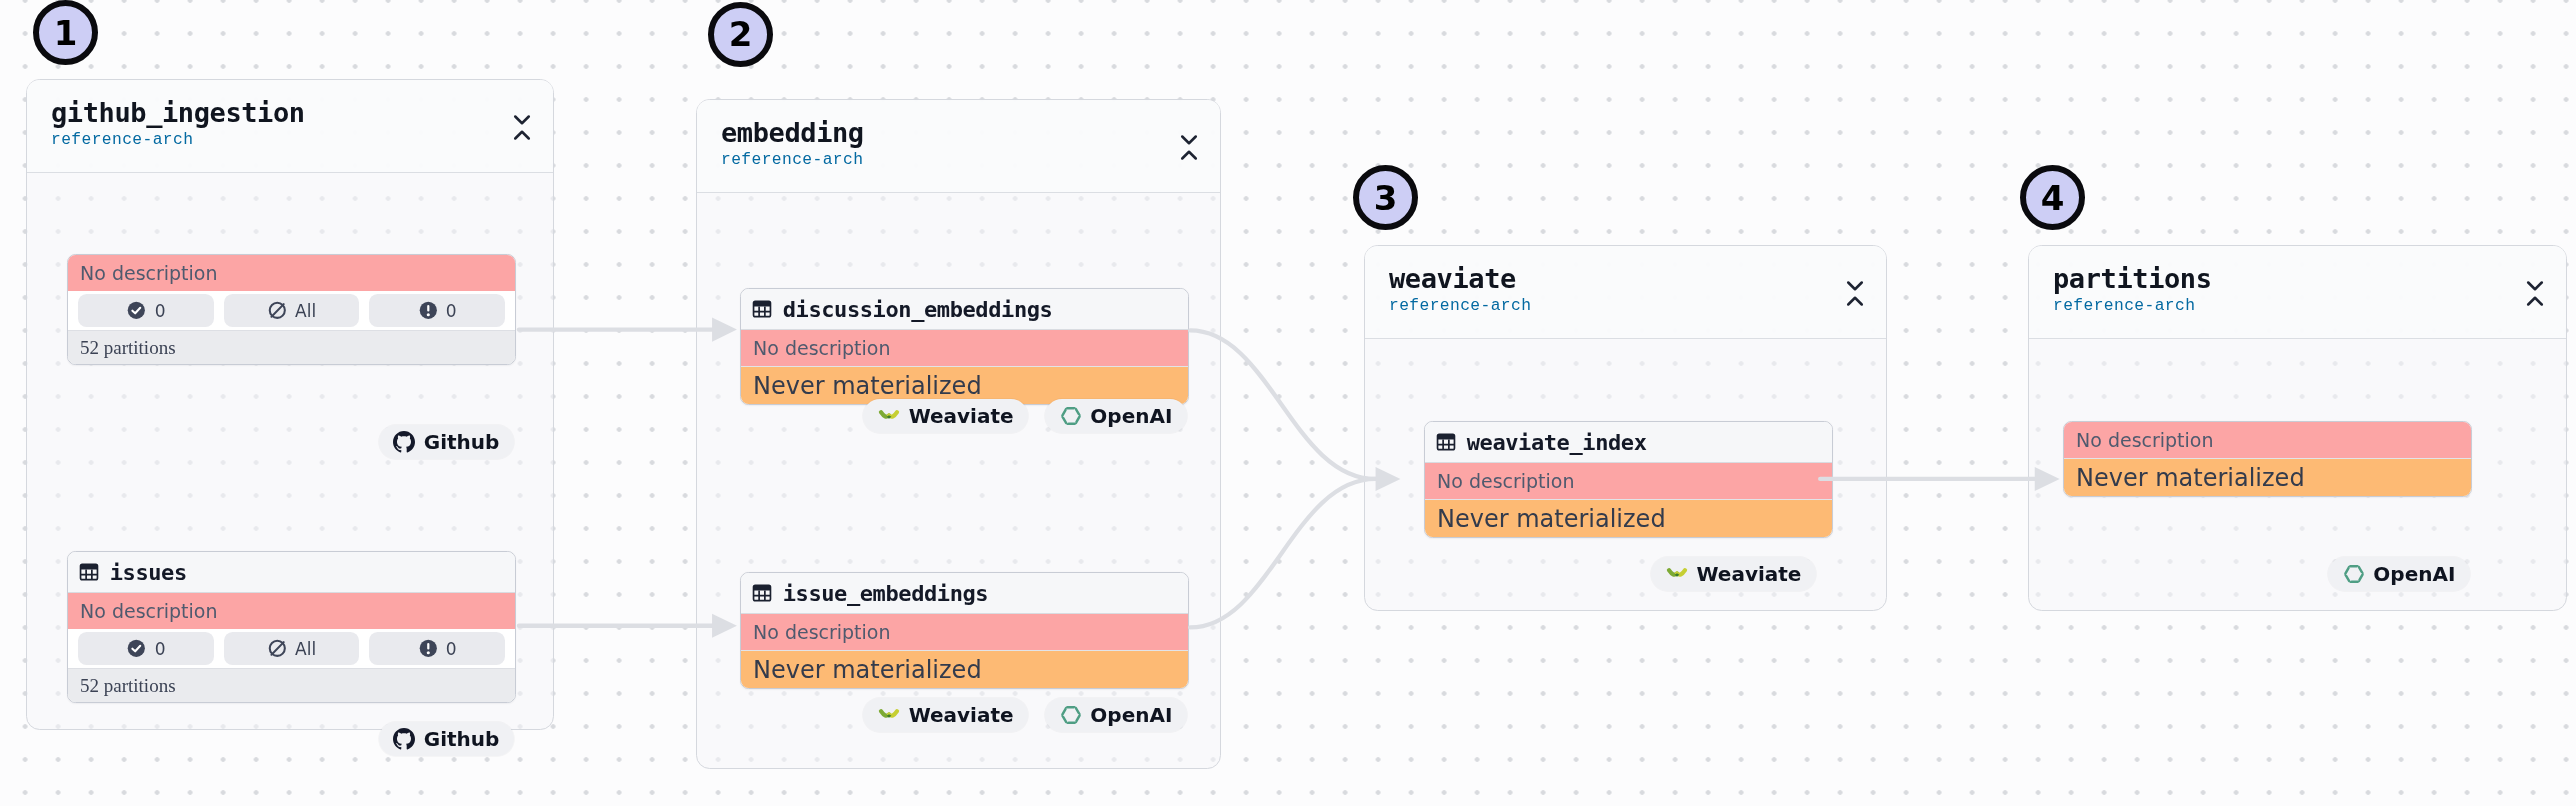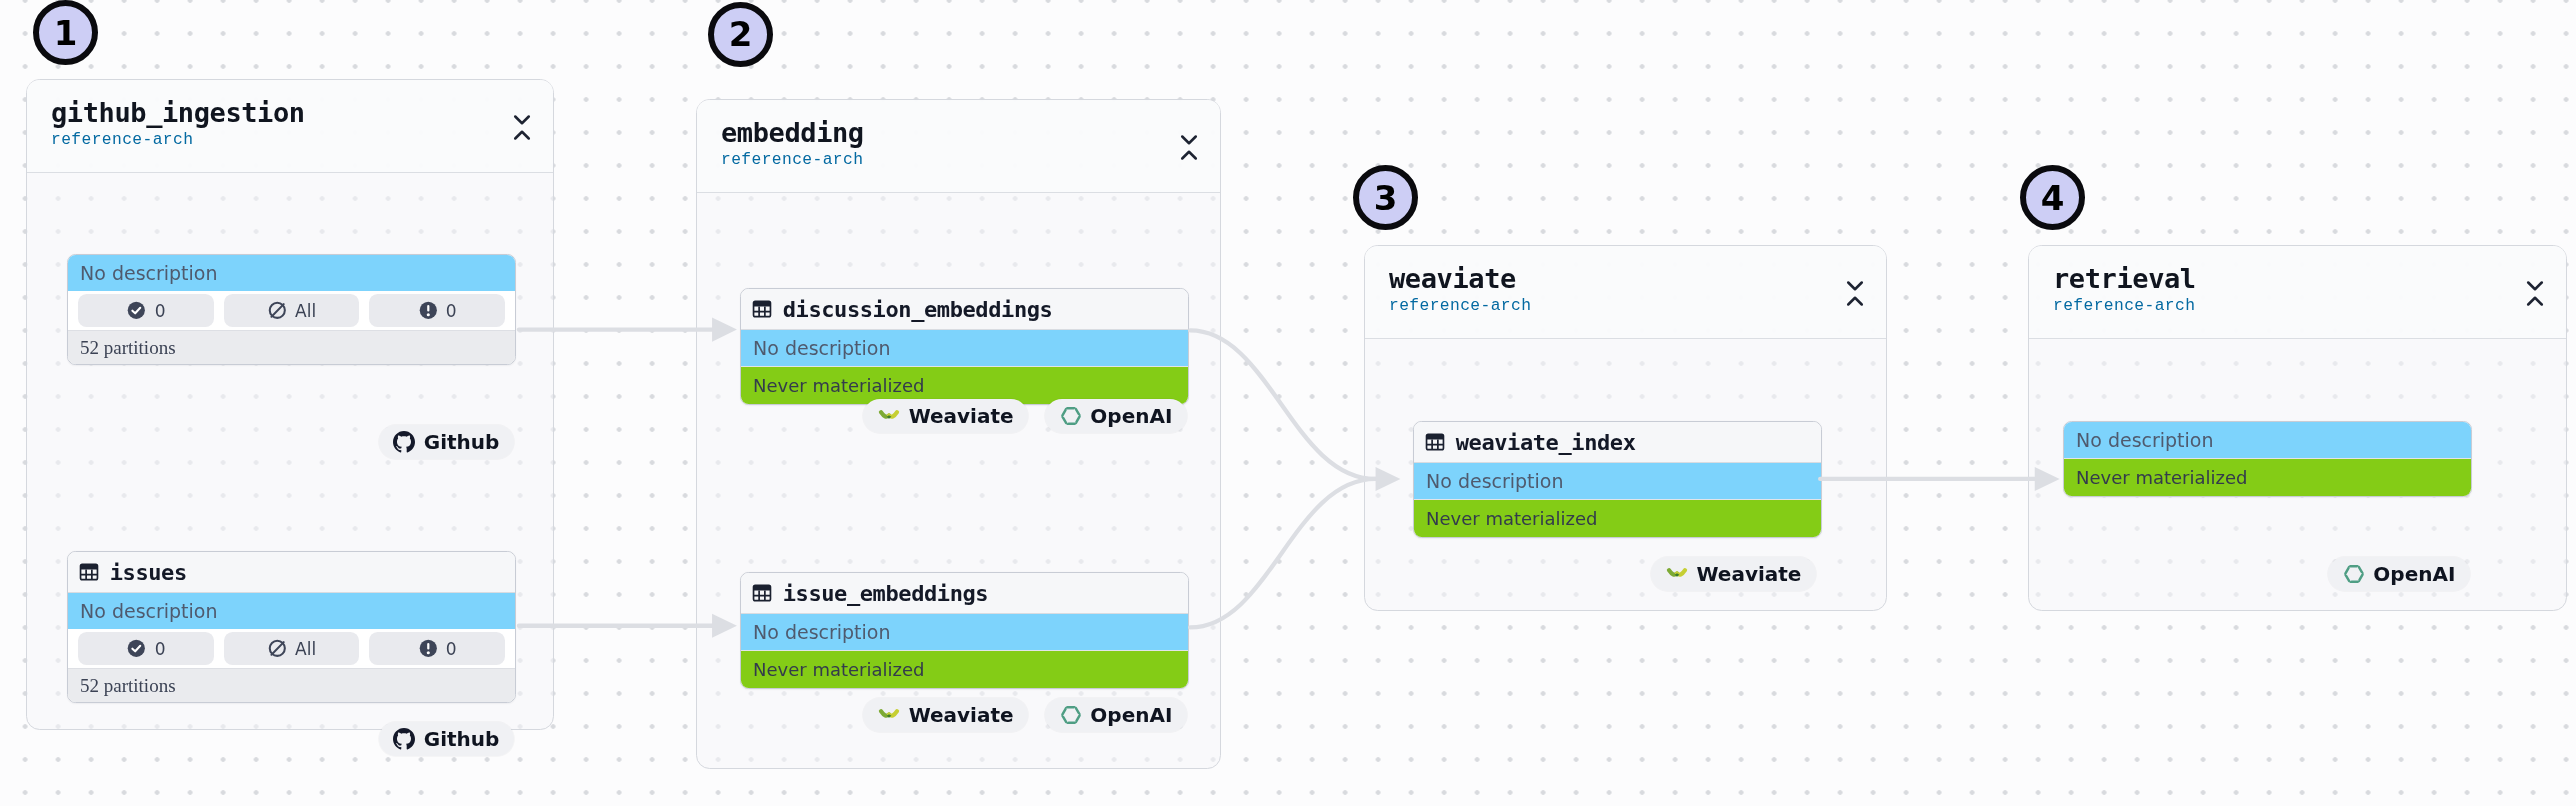--- a/index.html
+++ b/index.html
@@ -52,37 +52,37 @@
     box-shadow:0 0.9px 1.7px rgba(20,25,40,0.05); cursor:pointer;
   }
   .card-header{
     height:41px; background:#f6f7f9; border-bottom:1.7px solid #d9dce1;
     display:flex; align-items:center; gap:9.4px; padding:0 10.3px;
     font-family:"DejaVu Sans Mono", monospace; font-weight:bold;
     font-size:22px; color:#141927; letter-spacing:-0.4px;
   }
   .card-desc{
     height:36px; display:flex; align-items:center; padding:0 12px;
-    font-size:19px; color:#4f5a6e; background:#7dd3fc;
+    font-size:19px; color:#4f5a6e; background:#fca5a5;
   }
   .pills-row{ height:39px; display:flex; align-items:center; gap:10.3px; padding:0 10.3px; background:#fff; }
   .pill{
     flex:1; height:33px; background:#e9eaee; border-radius:8.6px;
     display:flex; align-items:center; justify-content:center; gap:7.7px;
     font-size:17px; color:#3b4254;
   }
   .card-footer{
     height:34px; background:#eaebee; border-top:0.9px solid #dddfe4;
     display:flex; align-items:center; padding:0 12px;
     font-size:19px; color:#3b4254;font-family:Liberation Serif, serif;
   }
   .card-status{
-    height:38px; background:#84cc16; border-top:0.9px solid #e2e4e8;
+    height:38px; background:#fdba74; border-top:0.9px solid #e2e4e8;
     display:flex; align-items:center; padding:0 12px;
-    font-size:18px; color:#333b4c;
+    font-size:24px; color:#333b4c;
   }
 
   
   .tag-row{ position:absolute; display:flex; gap:17px; z-index:6; }
   .tag{
     height:34px; background:#f0f1f4; border-radius:17px;
     display:inline-flex; align-items:center; gap:8.6px; padding:0 14.6px;
     font-size:20px; font-weight:bold; color:#0f1420; cursor:pointer;
     box-shadow:0 0 0 0.9px rgba(20,25,40,0.03);
   }
@@ -322,21 +322,21 @@
   <header class="group-header">
     <div class="group-title">weaviate</div>
     <div class="group-subtitle">reference-arch</div>
     <button class="collapse-btn" aria-label="collapse">
       <svg width="22" height="31" viewBox="0 0 26 36">
           <use href="#collapse-glyph"></use>
         </svg>
     </button>
   </header>
 
-  <article class="asset-card" style="left:48px; top:175px; width:409px">
+  <article class="asset-card" style="left:59px; top:175px; width:409px">
     <div class="card-header">
       <svg class="icon" width="22" height="22" viewBox="0 0 26 26">
           <use href="#tbl-icon"></use>
         </svg>
       <span>weaviate_index</span>
     </div>
     <div class="card-desc">No description</div>
     <div class="card-status">Never materialized</div>
   </article>
 
@@ -345,21 +345,21 @@
       <svg width="22" height="22" viewBox="0 0 26 26">
           <use href="#wv-icon"></use>
         </svg>
       <span>Weaviate</span>
     </div>
   </div>
 </section>
 
 <section class="group" style="left:2028px; top:245px; width:539px; height:366px">
   <header class="group-header">
-    <div class="group-title">retrieval</div>
+    <div class="group-title">partitions</div>
     <div class="group-subtitle">reference-arch</div>
     <button class="collapse-btn" aria-label="collapse">
       <svg width="22" height="31" viewBox="0 0 26 36">
           <use href="#collapse-glyph"></use>
         </svg>
     </button>
   </header>
 
   <article class="asset-card" style="left:34px; top:175px; width:409px">
     <div class="card-desc">No description</div>

